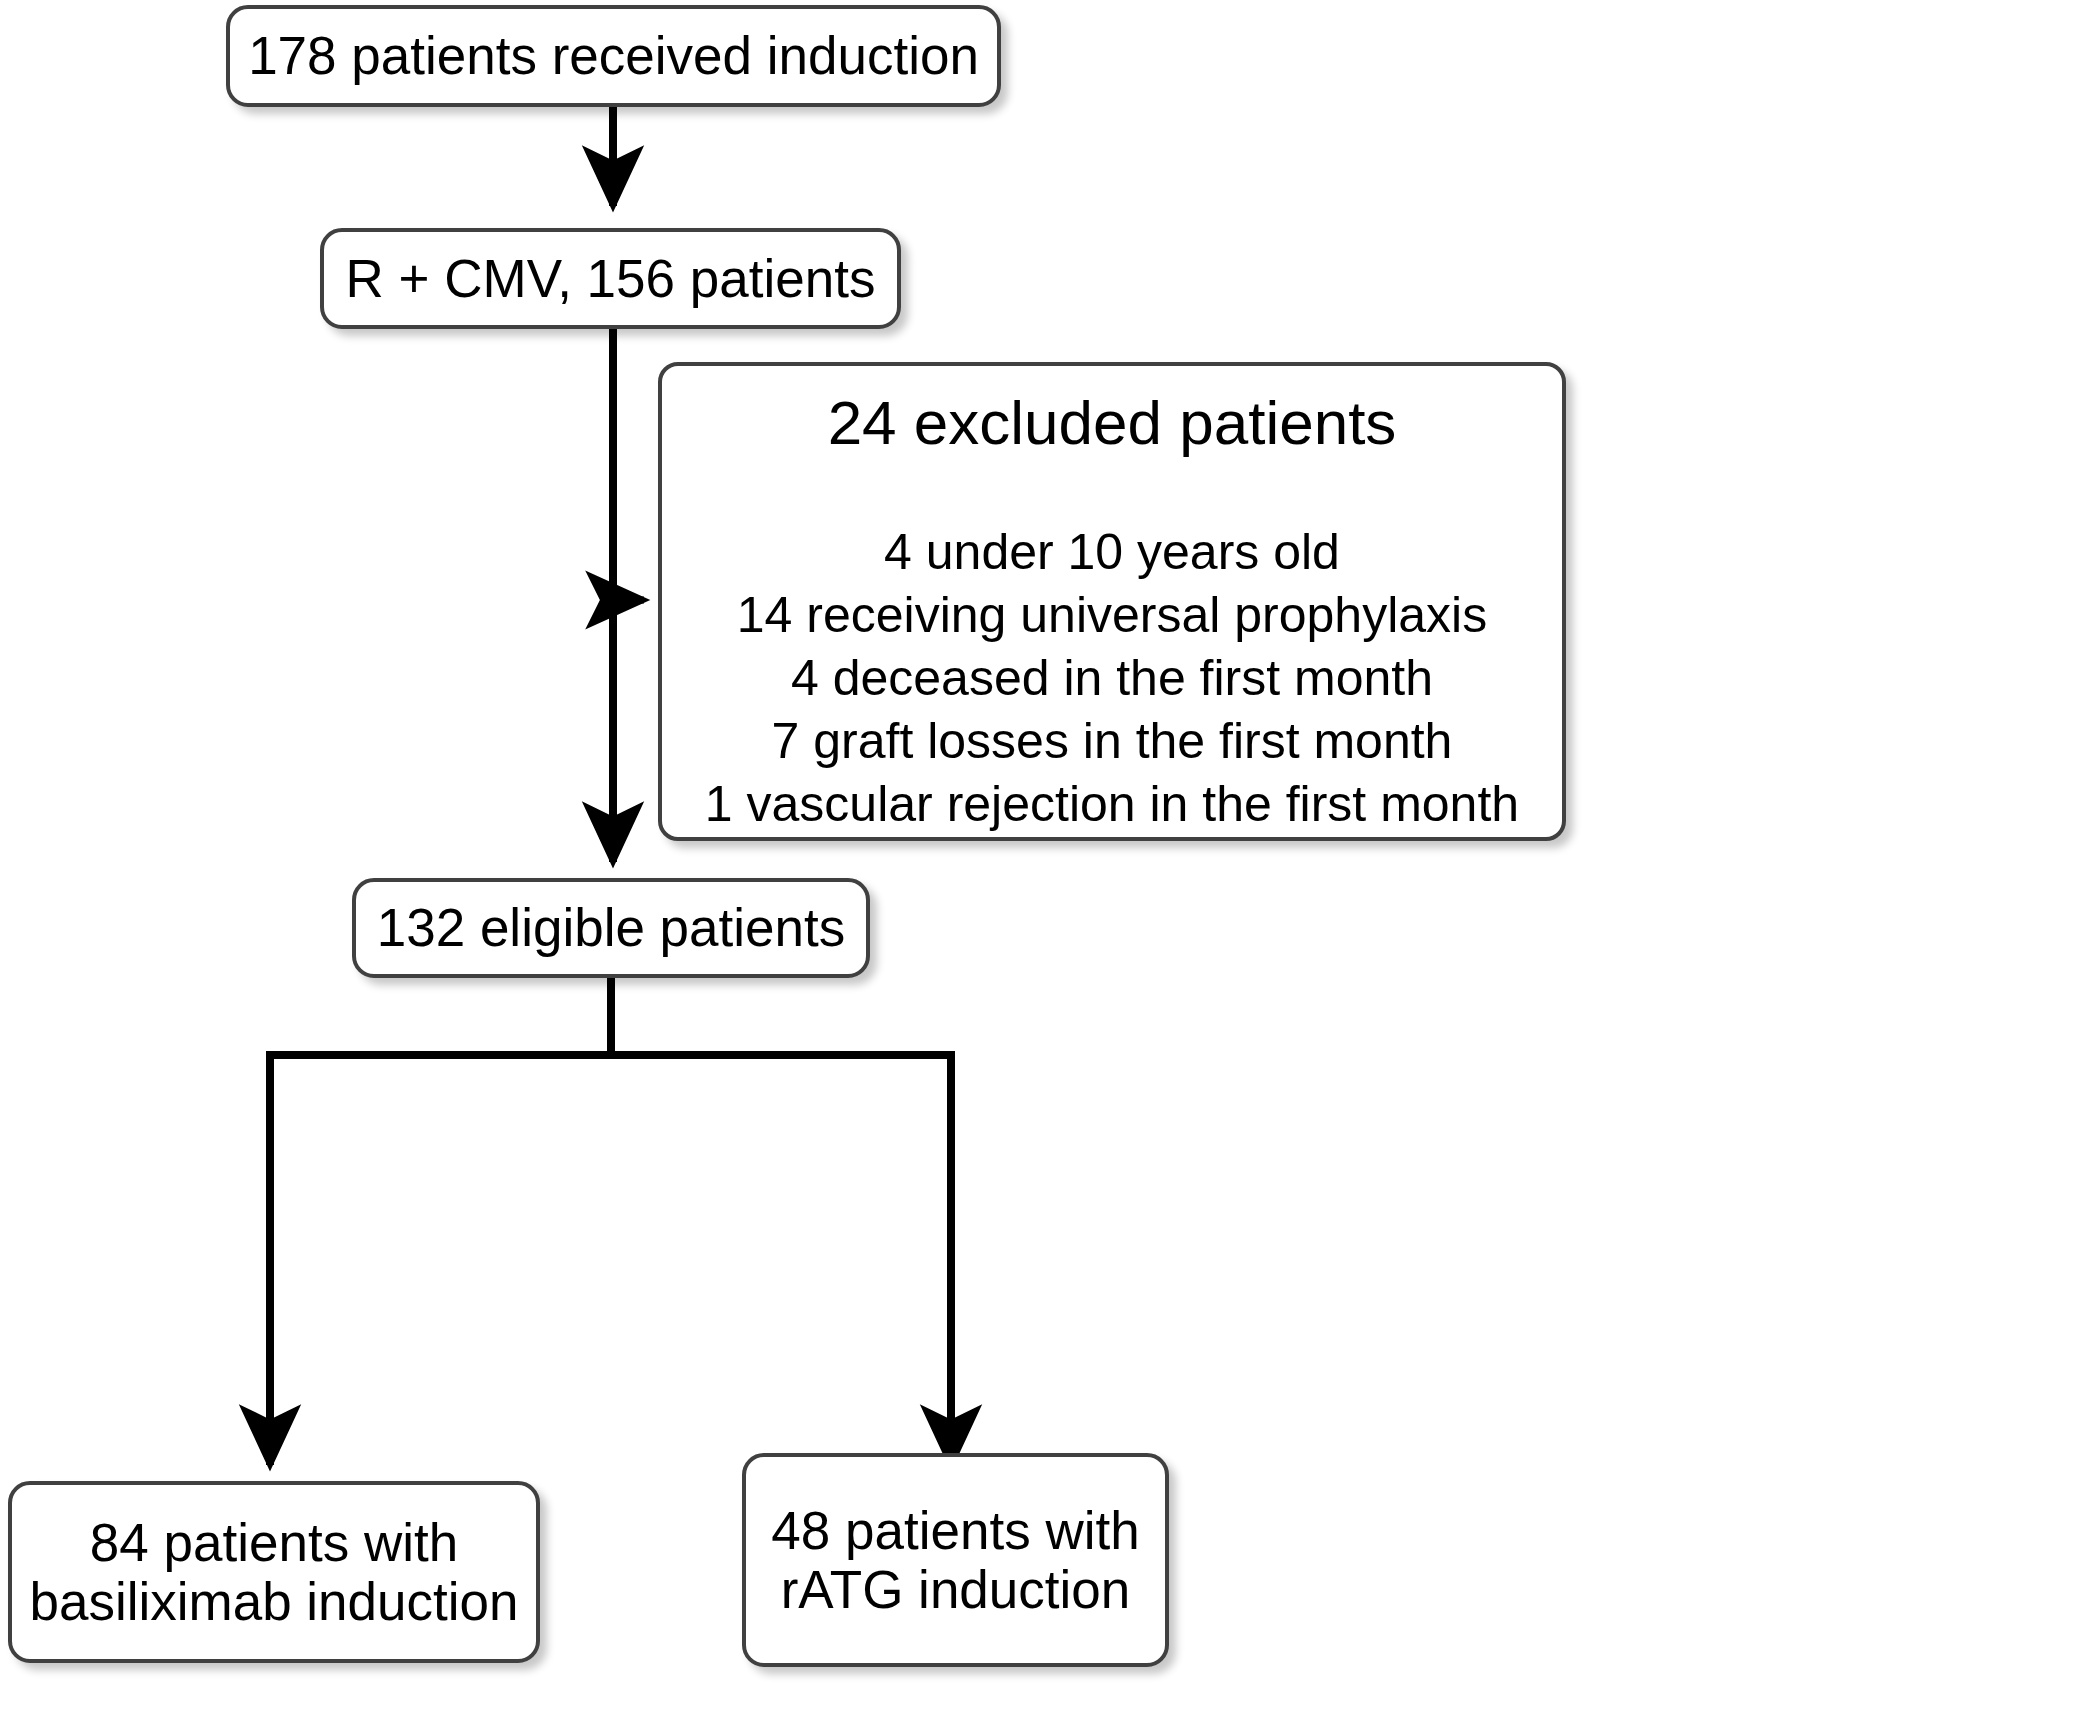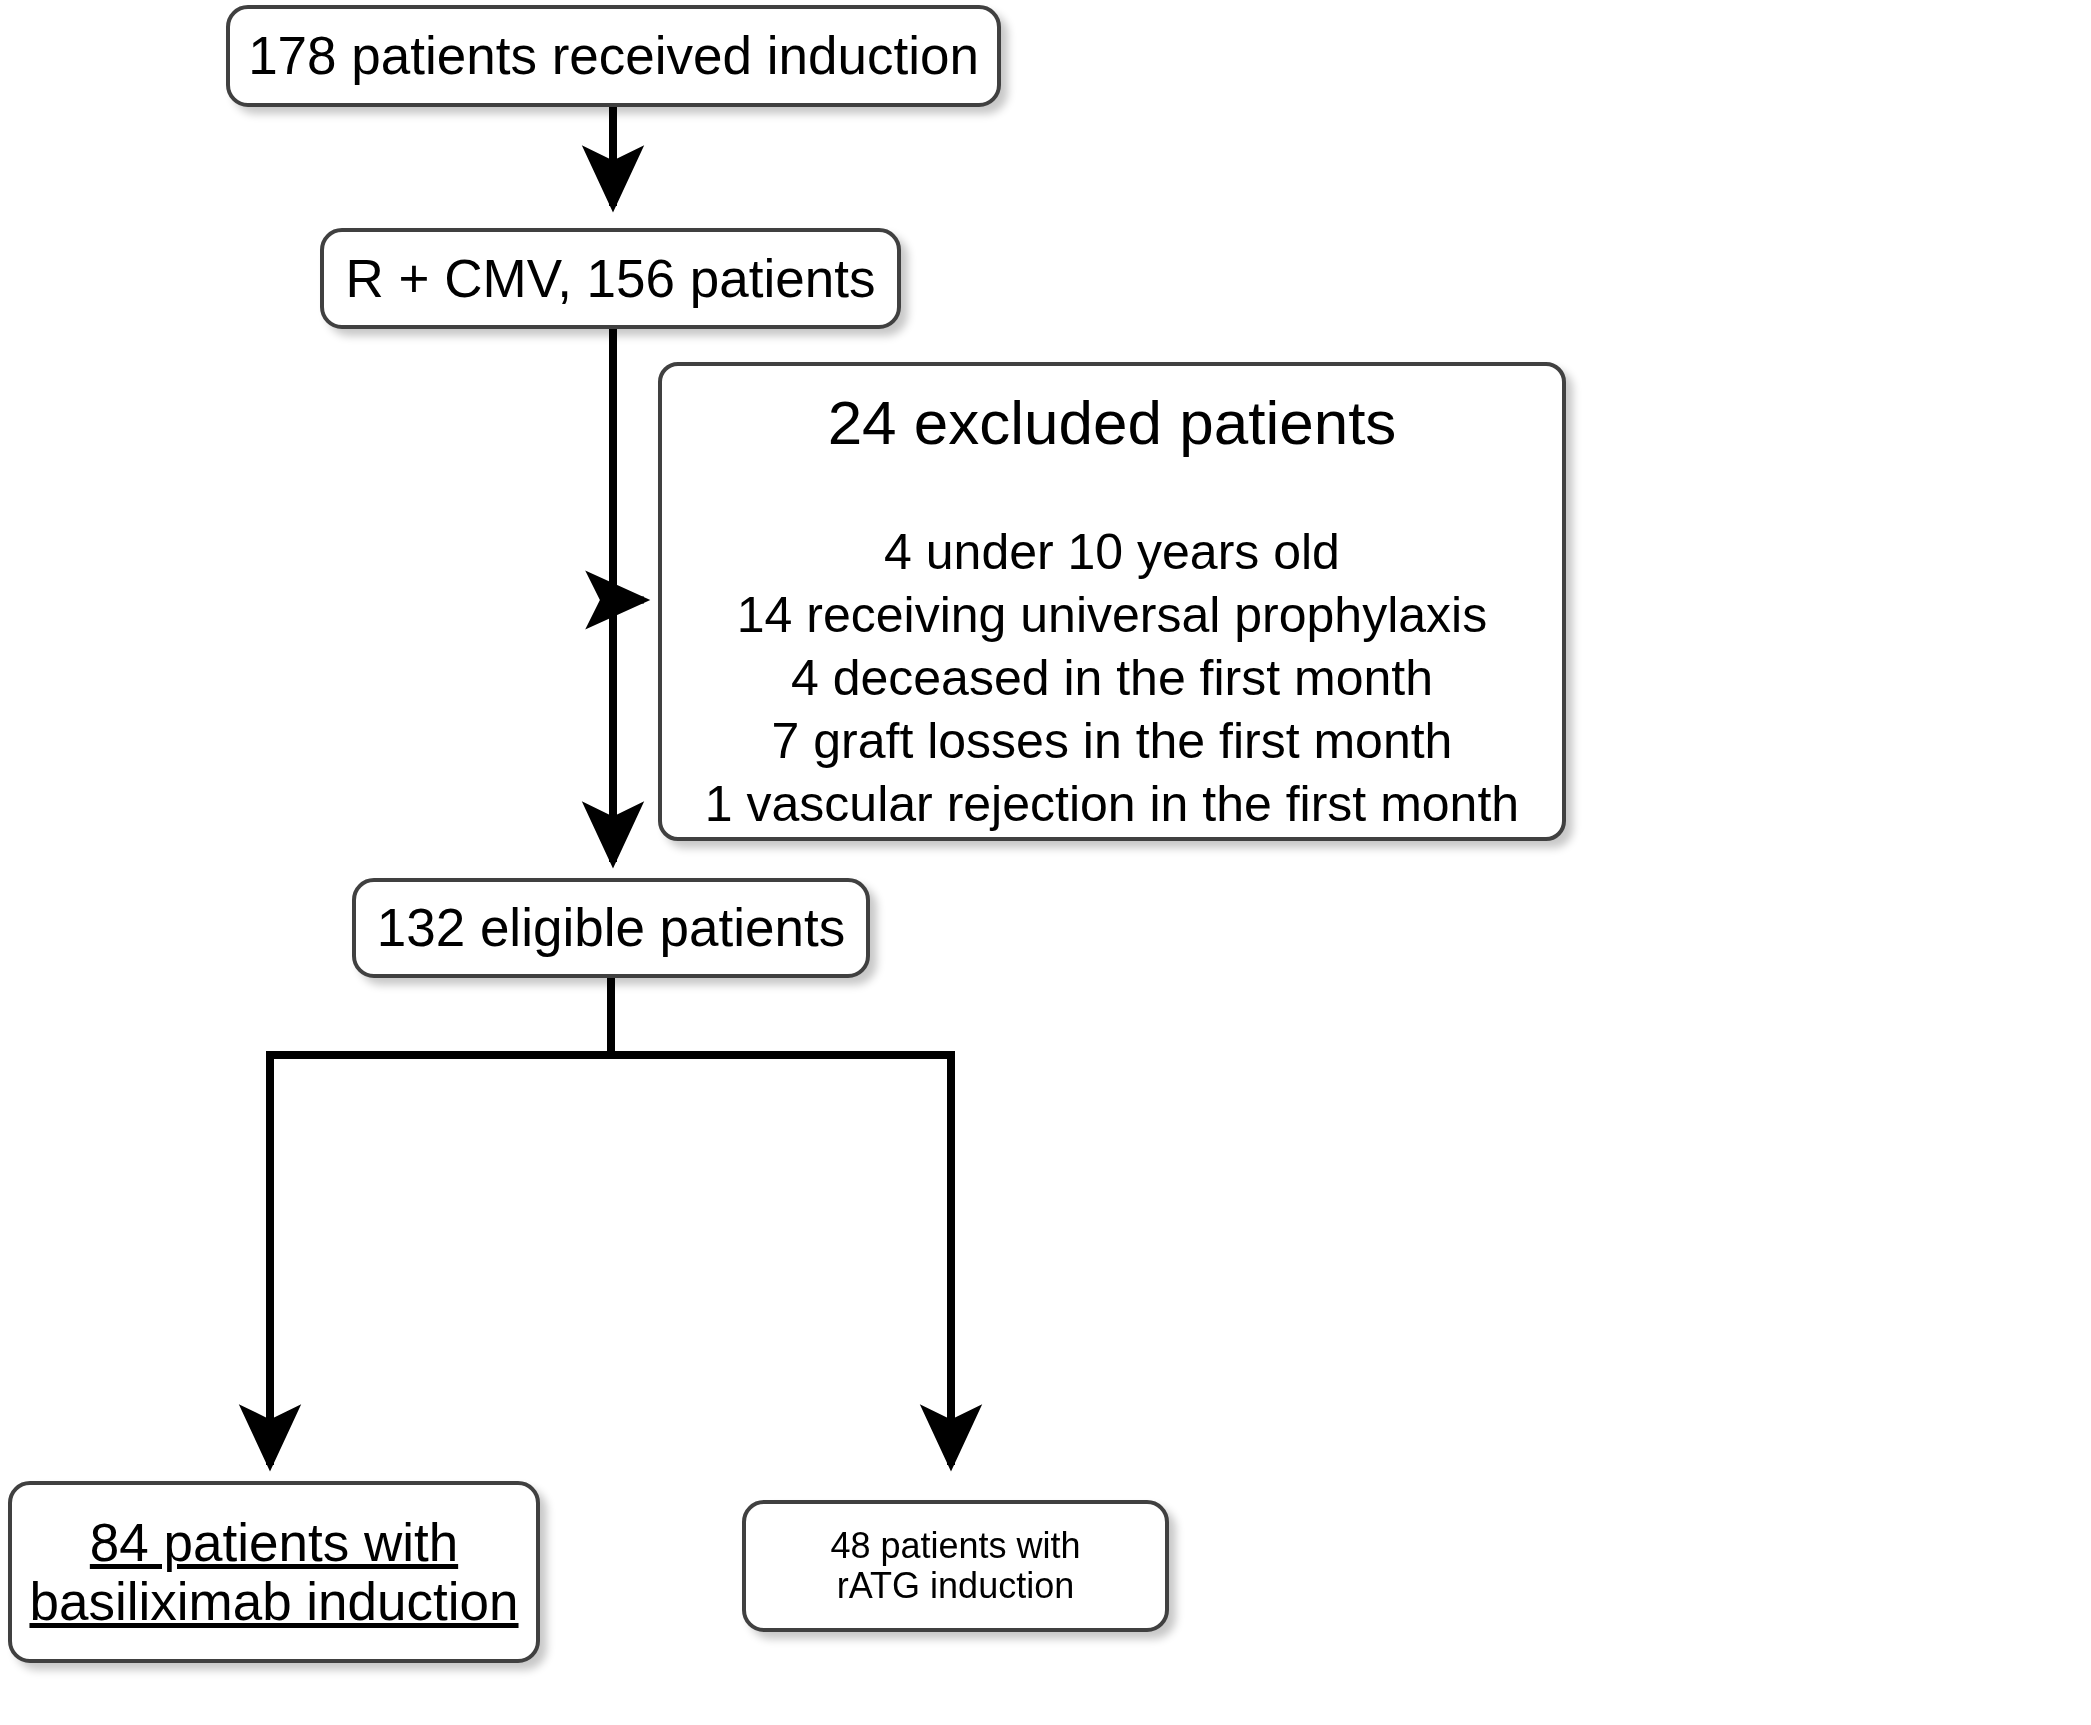--- a/index.html
+++ b/index.html
@@ -54,25 +54,24 @@
     justify-content: center;
     padding-top: 22px;
   }
   #node-eligible {
     left: 352px; top: 878px; width: 518px; height: 100px;
     font-size: 53px;
   }
   #node-basiliximab {
     left: 8px; top: 1481px; width: 532px; height: 182px;
     font-size: 53px;
-    text-decoration: underline;
   }
   #node-ratg {
-    left: 742px; top: 1500px; width: 427px; height: 132px;
-    font-size: 36px;
+    left: 742px; top: 1453px; width: 427px; height: 214px;
+    font-size: 53px;
   }
 
   .excluded-inner {
     width: 100%;
     text-align: center;
   }
   .excluded-title {
     font-size: 62px;
     margin-bottom: 64px;
     display: block;

